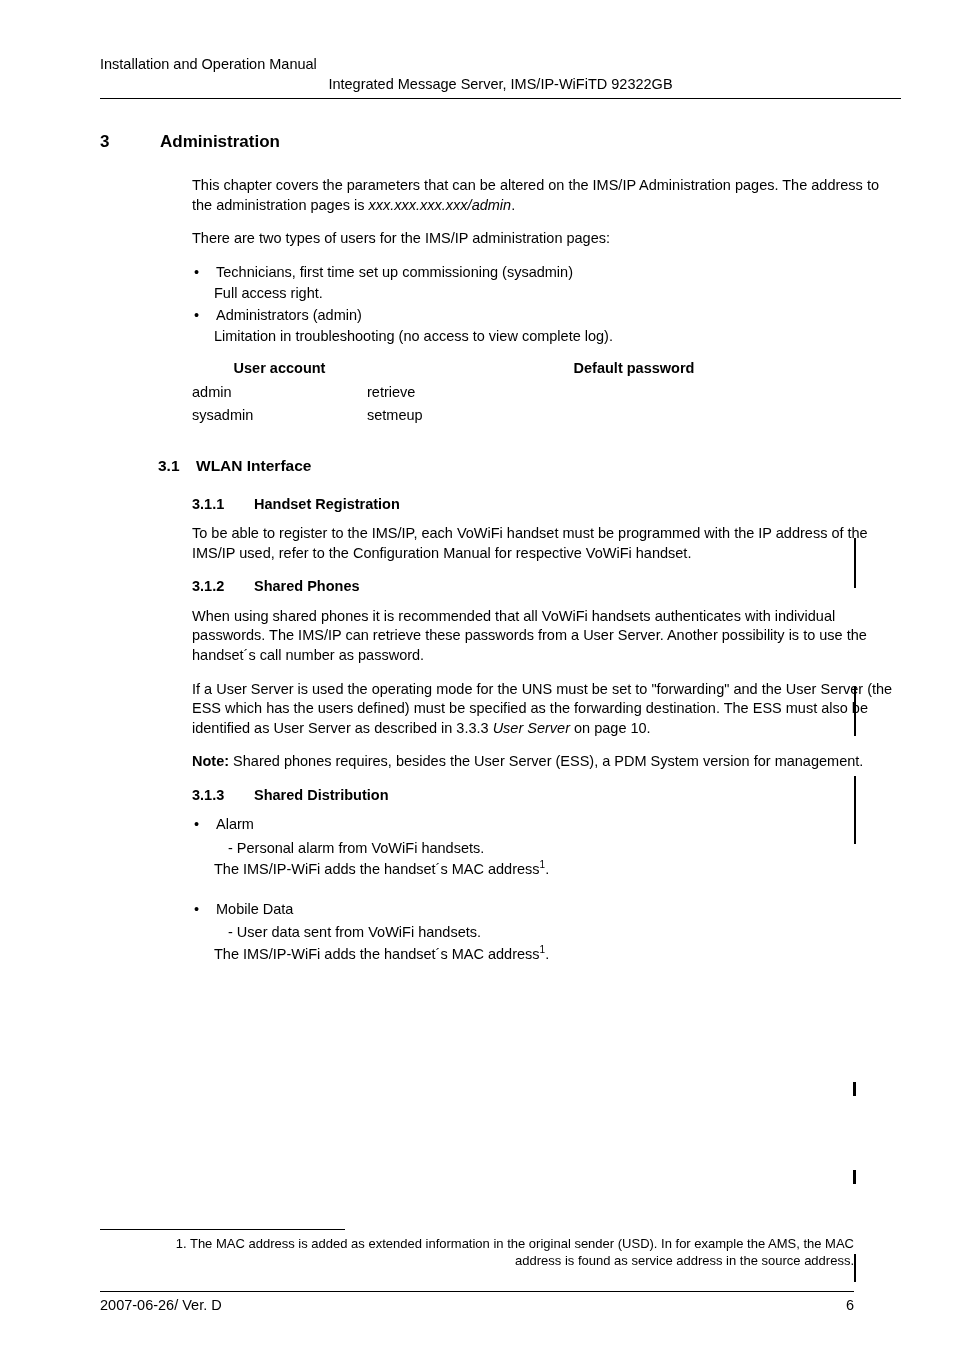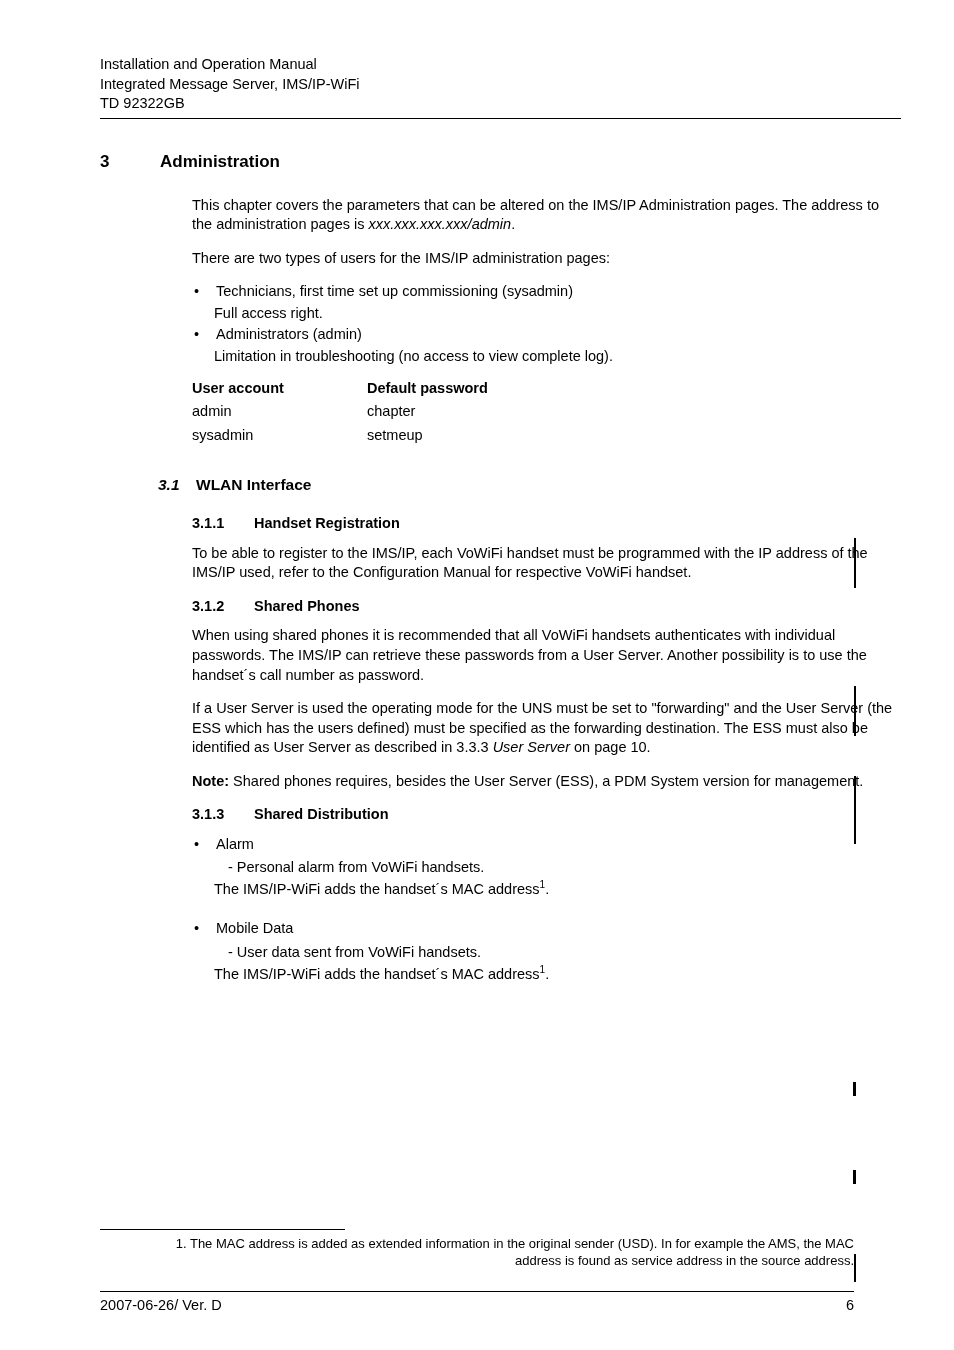--- a/index.html
+++ b/index.html
@@ -16,21 +16,20 @@
     height: 1350px;
     position: relative;
     box-sizing: border-box;
     padding: 55px 53px 40px 100px;
   }
   .header-line1 { font-size: 14.5px; }
   .header-line2-row {
     display: flex;
     justify-content: center;
     font-size: 14.5px;
-    flex-direction: column;
   }
   .hr-top {
     border: none;
     border-top: 1px solid #000;
     margin: 4px 0 32px 0;
   }
   .chapter-row {
     display: flex;
     font-weight: 700;
     font-size: 17px;
@@ -50,28 +49,28 @@
   }
   .bullet-text { flex: 1; }
   .indent-line { margin-left: 22px; margin-top: 1px; margin-bottom: 1px; }
   .tbl2col {
     margin-top: 12px;
     margin-bottom: 30px;
   }
   .tbl2col .row { display: flex; margin: 4px 0; }
   .tbl2col .c1 { width: 175px; flex: none; }
   .tbl2col .c2 { flex: 1; }
-  .tbl2col .hdr { font-weight: 700; }
+  .tbl2col .hdr { font-weight: 700; text-align: center; }
   .sec-row {
     display: flex;
     font-weight: 700;
     font-size: 15.5px;
     margin: 20px 0 18px 58px;
   }
-  .sec-num { width: 38px; flex: none; font-style: italic; }
+  .sec-num { width: 38px; flex: none; }
   .subsec-row {
     display: flex;
     font-weight: 700;
     font-size: 14.5px;
     margin: 14px 0 10px 92px;
   }
   .subsec-num { width: 62px; flex: none; }
   .link { color: #000000; }
   .sup { font-size: 10px; vertical-align: super; }
   .changebar {
@@ -153,21 +152,21 @@
     </div>
     <div class="indent-line">Limitation in troubleshooting (no access to view complete log).</div>
 
     <div class="tbl2col">
       <div class="row hdr">
         <span class="c1">User account</span>
         <span class="c2">Default password</span>
       </div>
       <div class="row">
         <span class="c1">admin</span>
-        <span class="c2">chapter</span>
+        <span class="c2">retrieve</span>
       </div>
       <div class="row">
         <span class="c1">sysadmin</span>
         <span class="c2">setmeup</span>
       </div>
     </div>
   </div>
 
   <div class="sec-row">
     <span class="sec-num">3.1</span>

